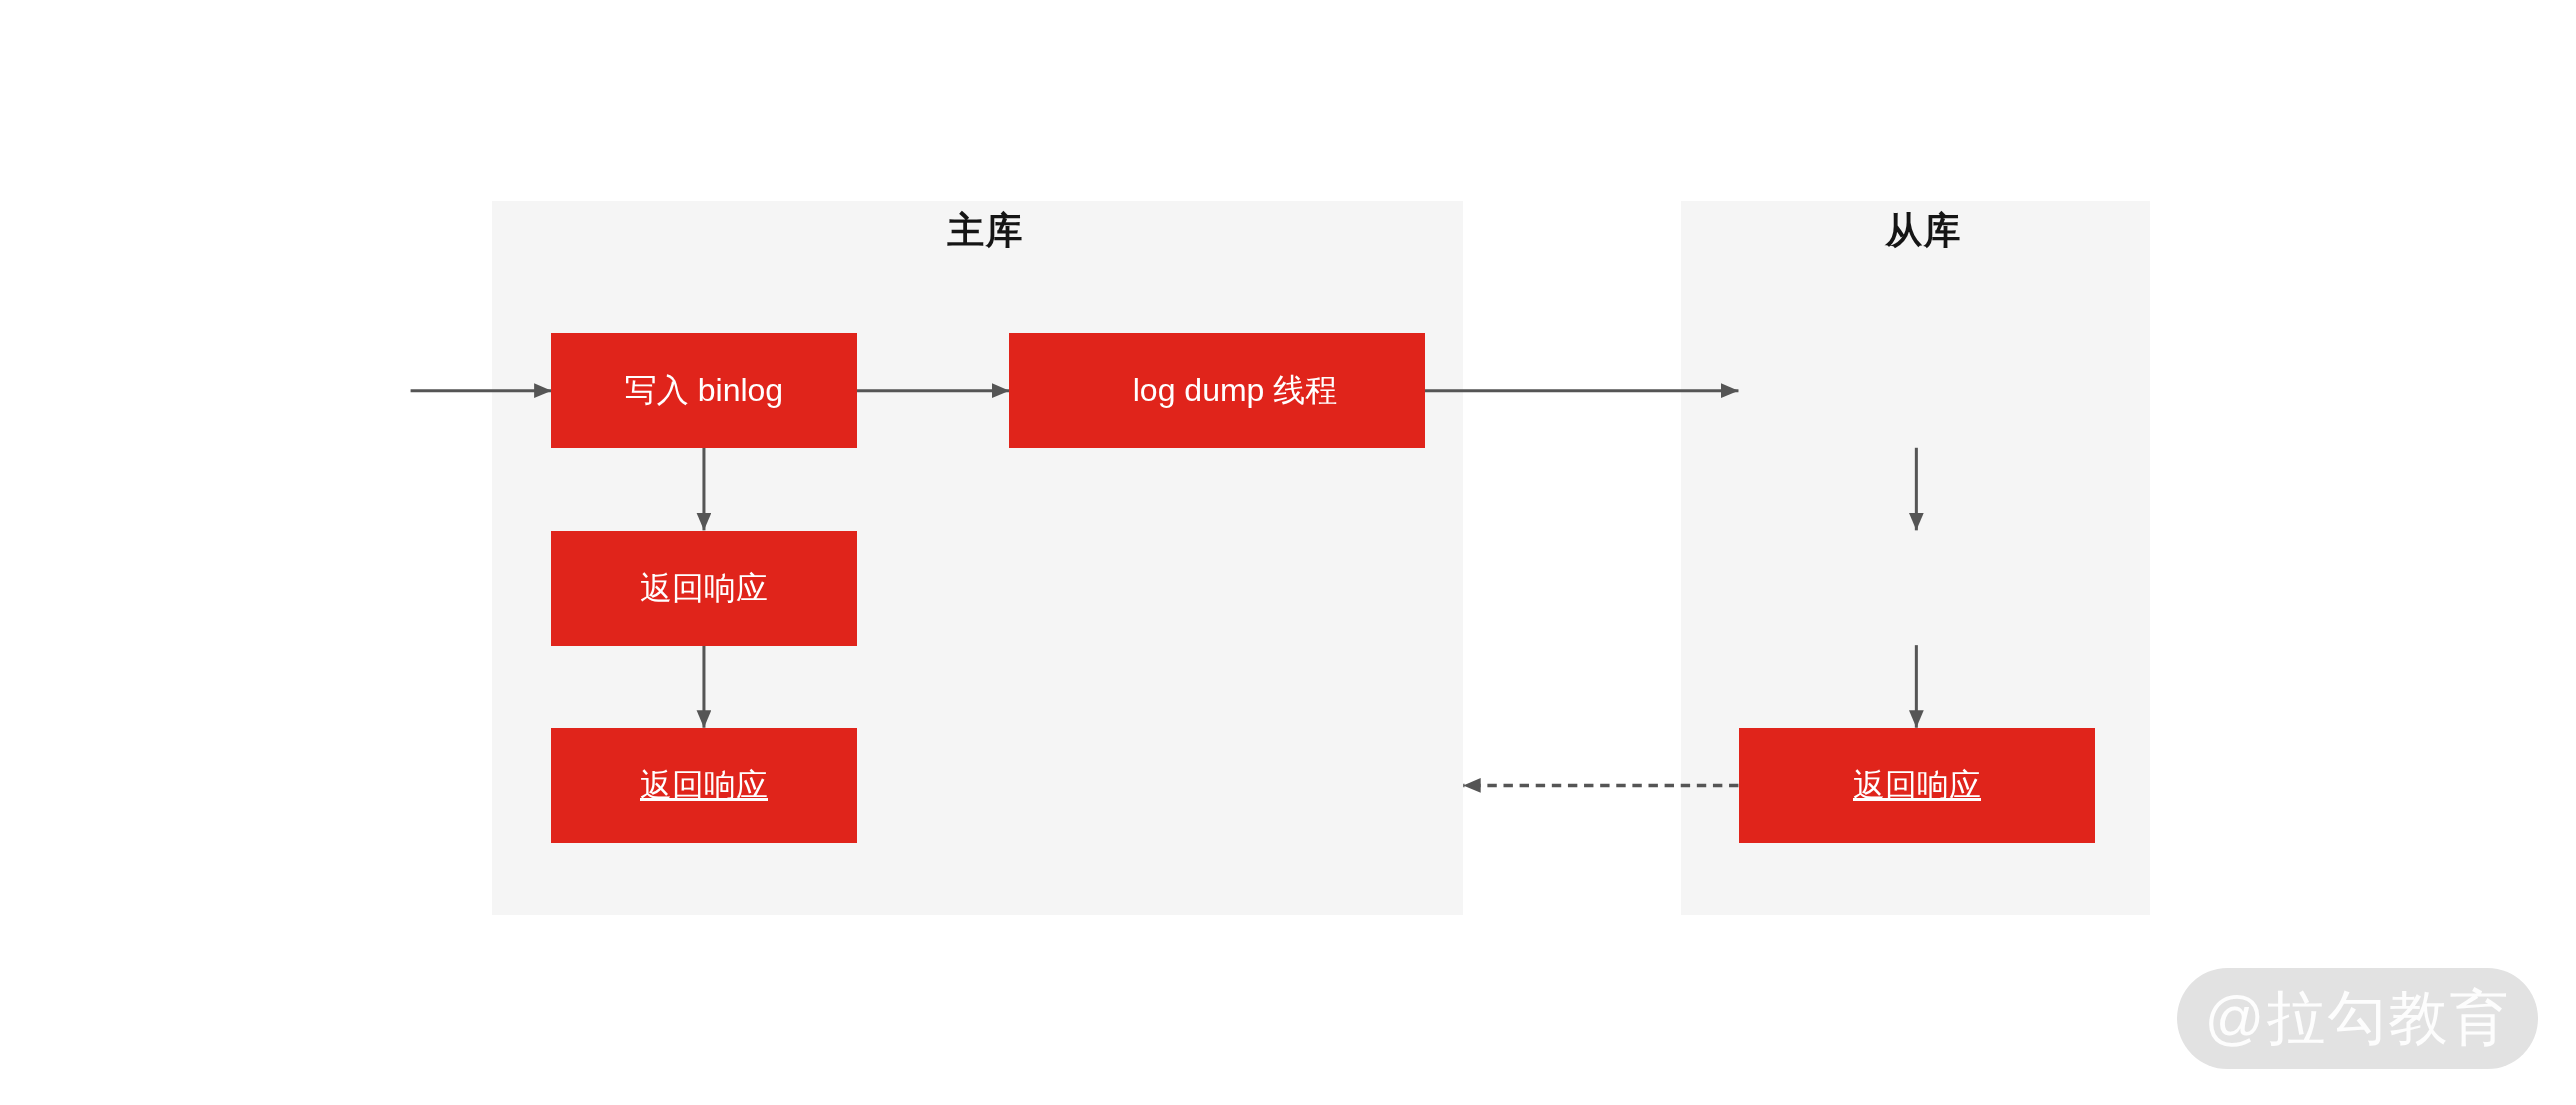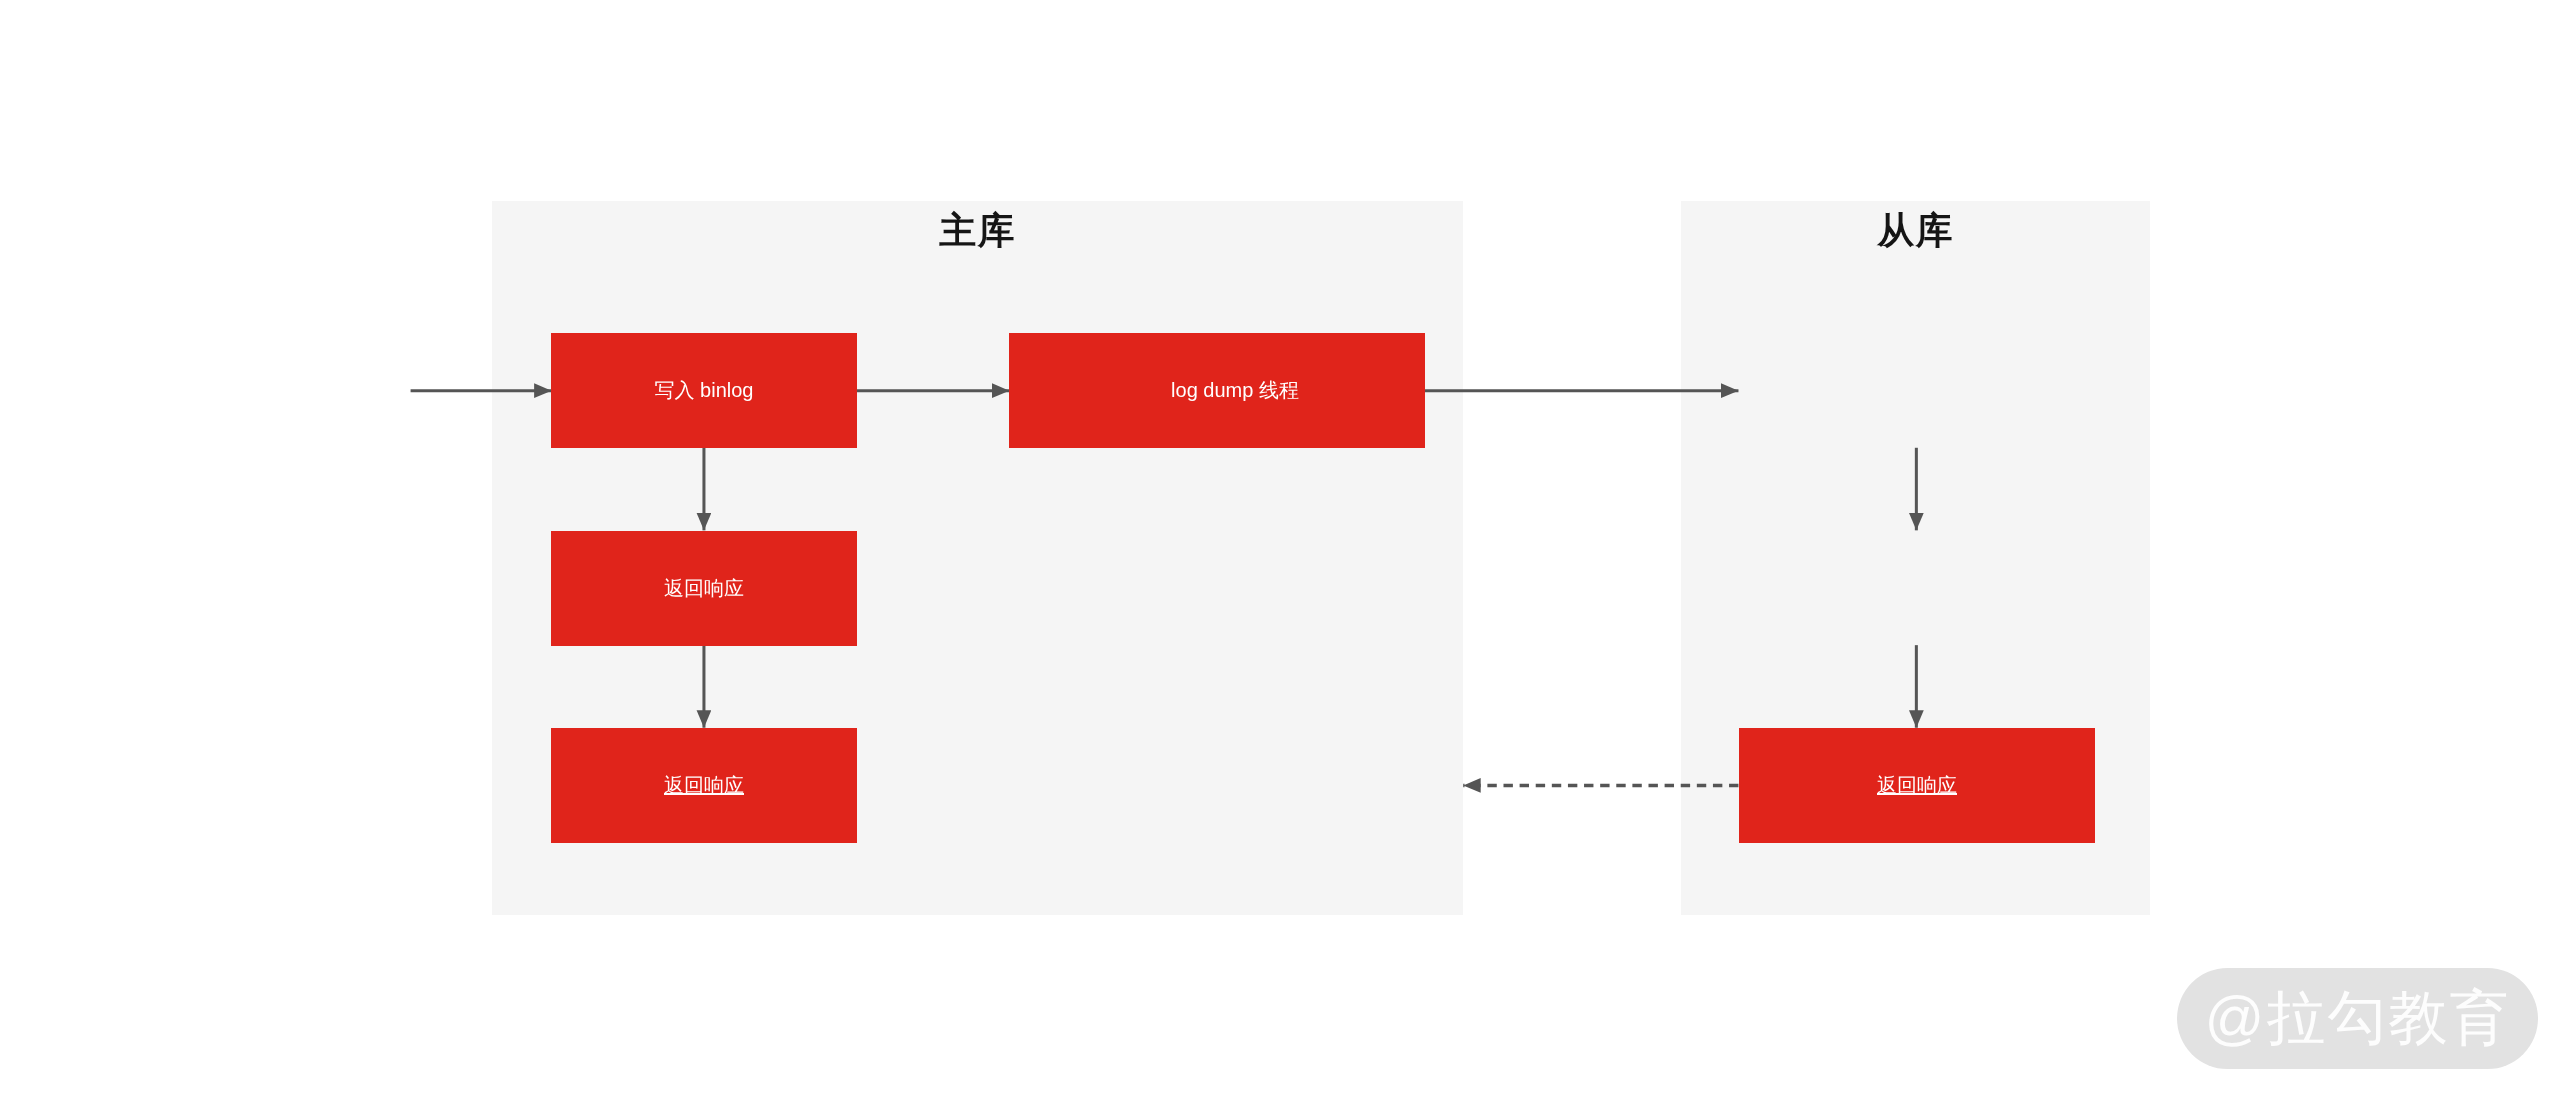--- a/index.html
+++ b/index.html
@@ -25,38 +25,38 @@
     position: absolute;
     top: 201px;
     height: 714px;
     background: var(--panel-fill);
   }
   .panel-master { left: 492px; width: 971px; }
   .panel-slave  { left: 1681px; width: 469px; }
   .panel-title {
     position: absolute;
     top: 8px;
-    left: 0;
+    left: 8px;
     width: 100%;
     text-align: center;
     font-size: 37px;
     line-height: 43px;
     font-weight: 600;
     color: var(--title-text);
     letter-spacing: 1.3px;
   }
   .node {
     position: absolute;
     height: 115px;
     background: var(--node-fill);
     color: var(--node-text);
     display: flex;
     align-items: center;
     justify-content: center;
-    font-size: 20px;
+    font-size: 32px;
     font-weight: 500;
     white-space: nowrap;
   }
   .row1 { top: 333px; }
   .row2 { top: 531px; }
   .row3 { top: 728px; text-decoration: underline; }
   .col-master { left: 551px;  width: 306px; }
   .col-dump   { left: 1009px; width: 380px; padding-left: 36px; }
   .col-slave  { left: 1739px; width: 356px; }
   .arrow-layer {

